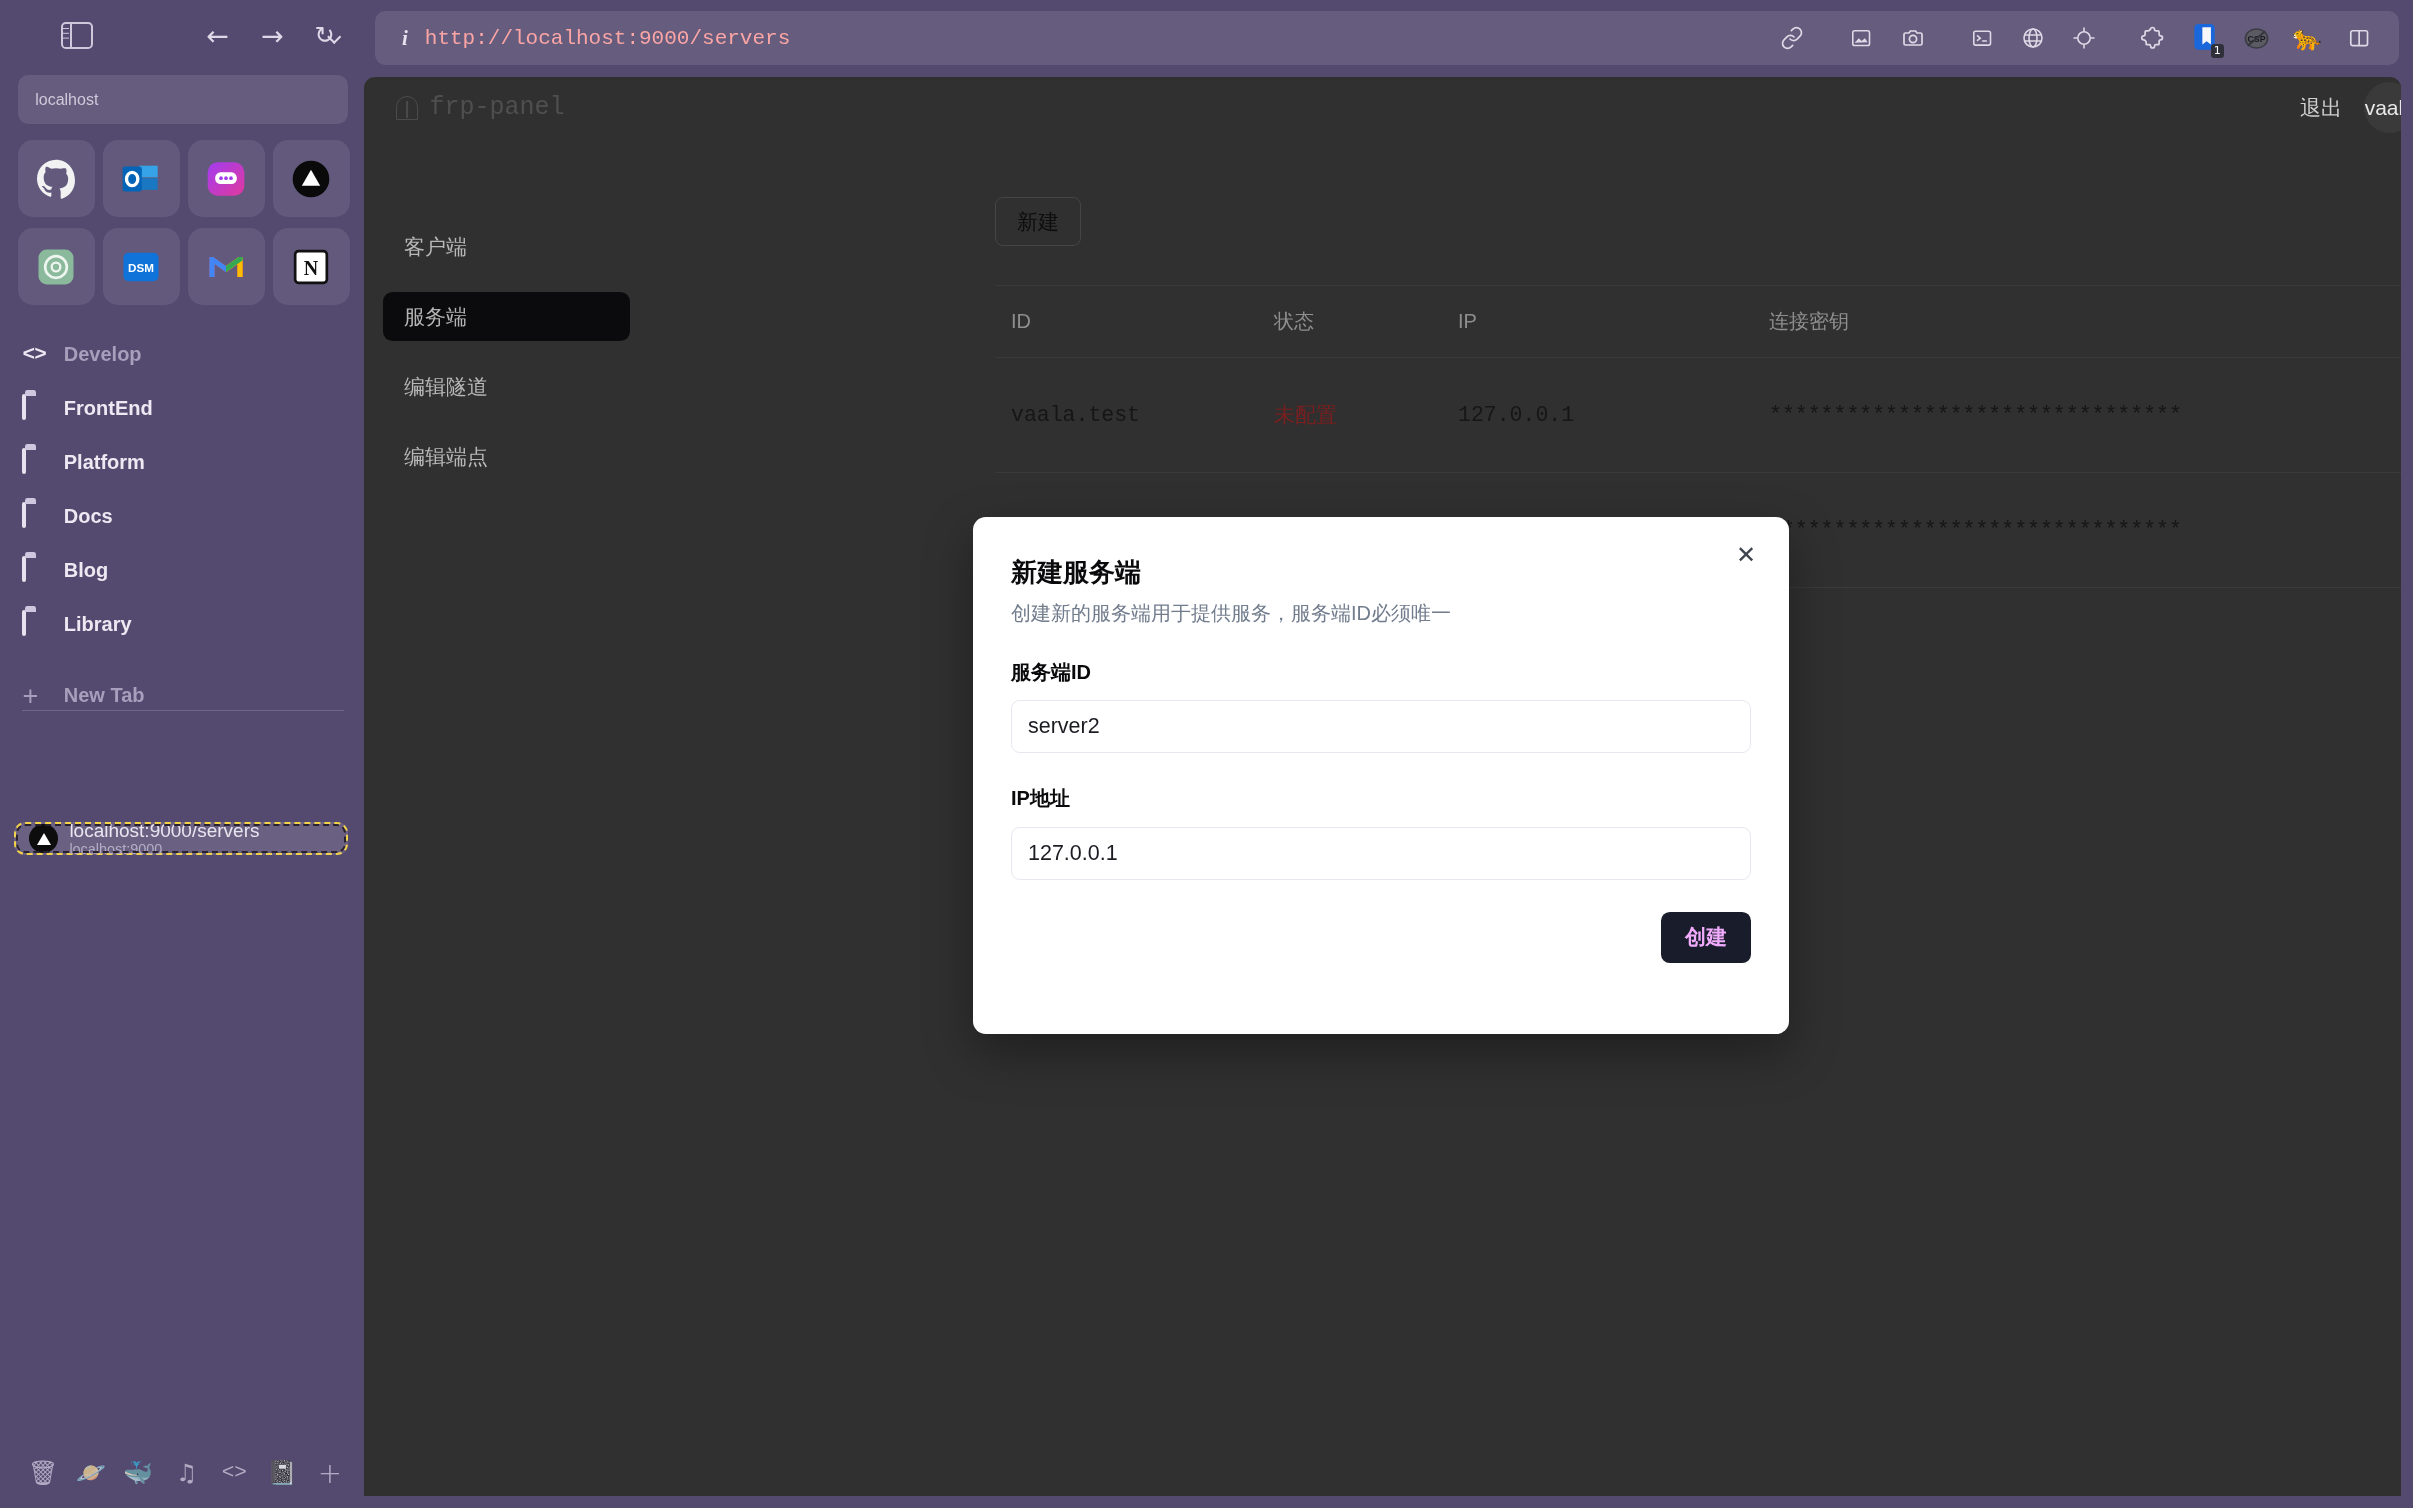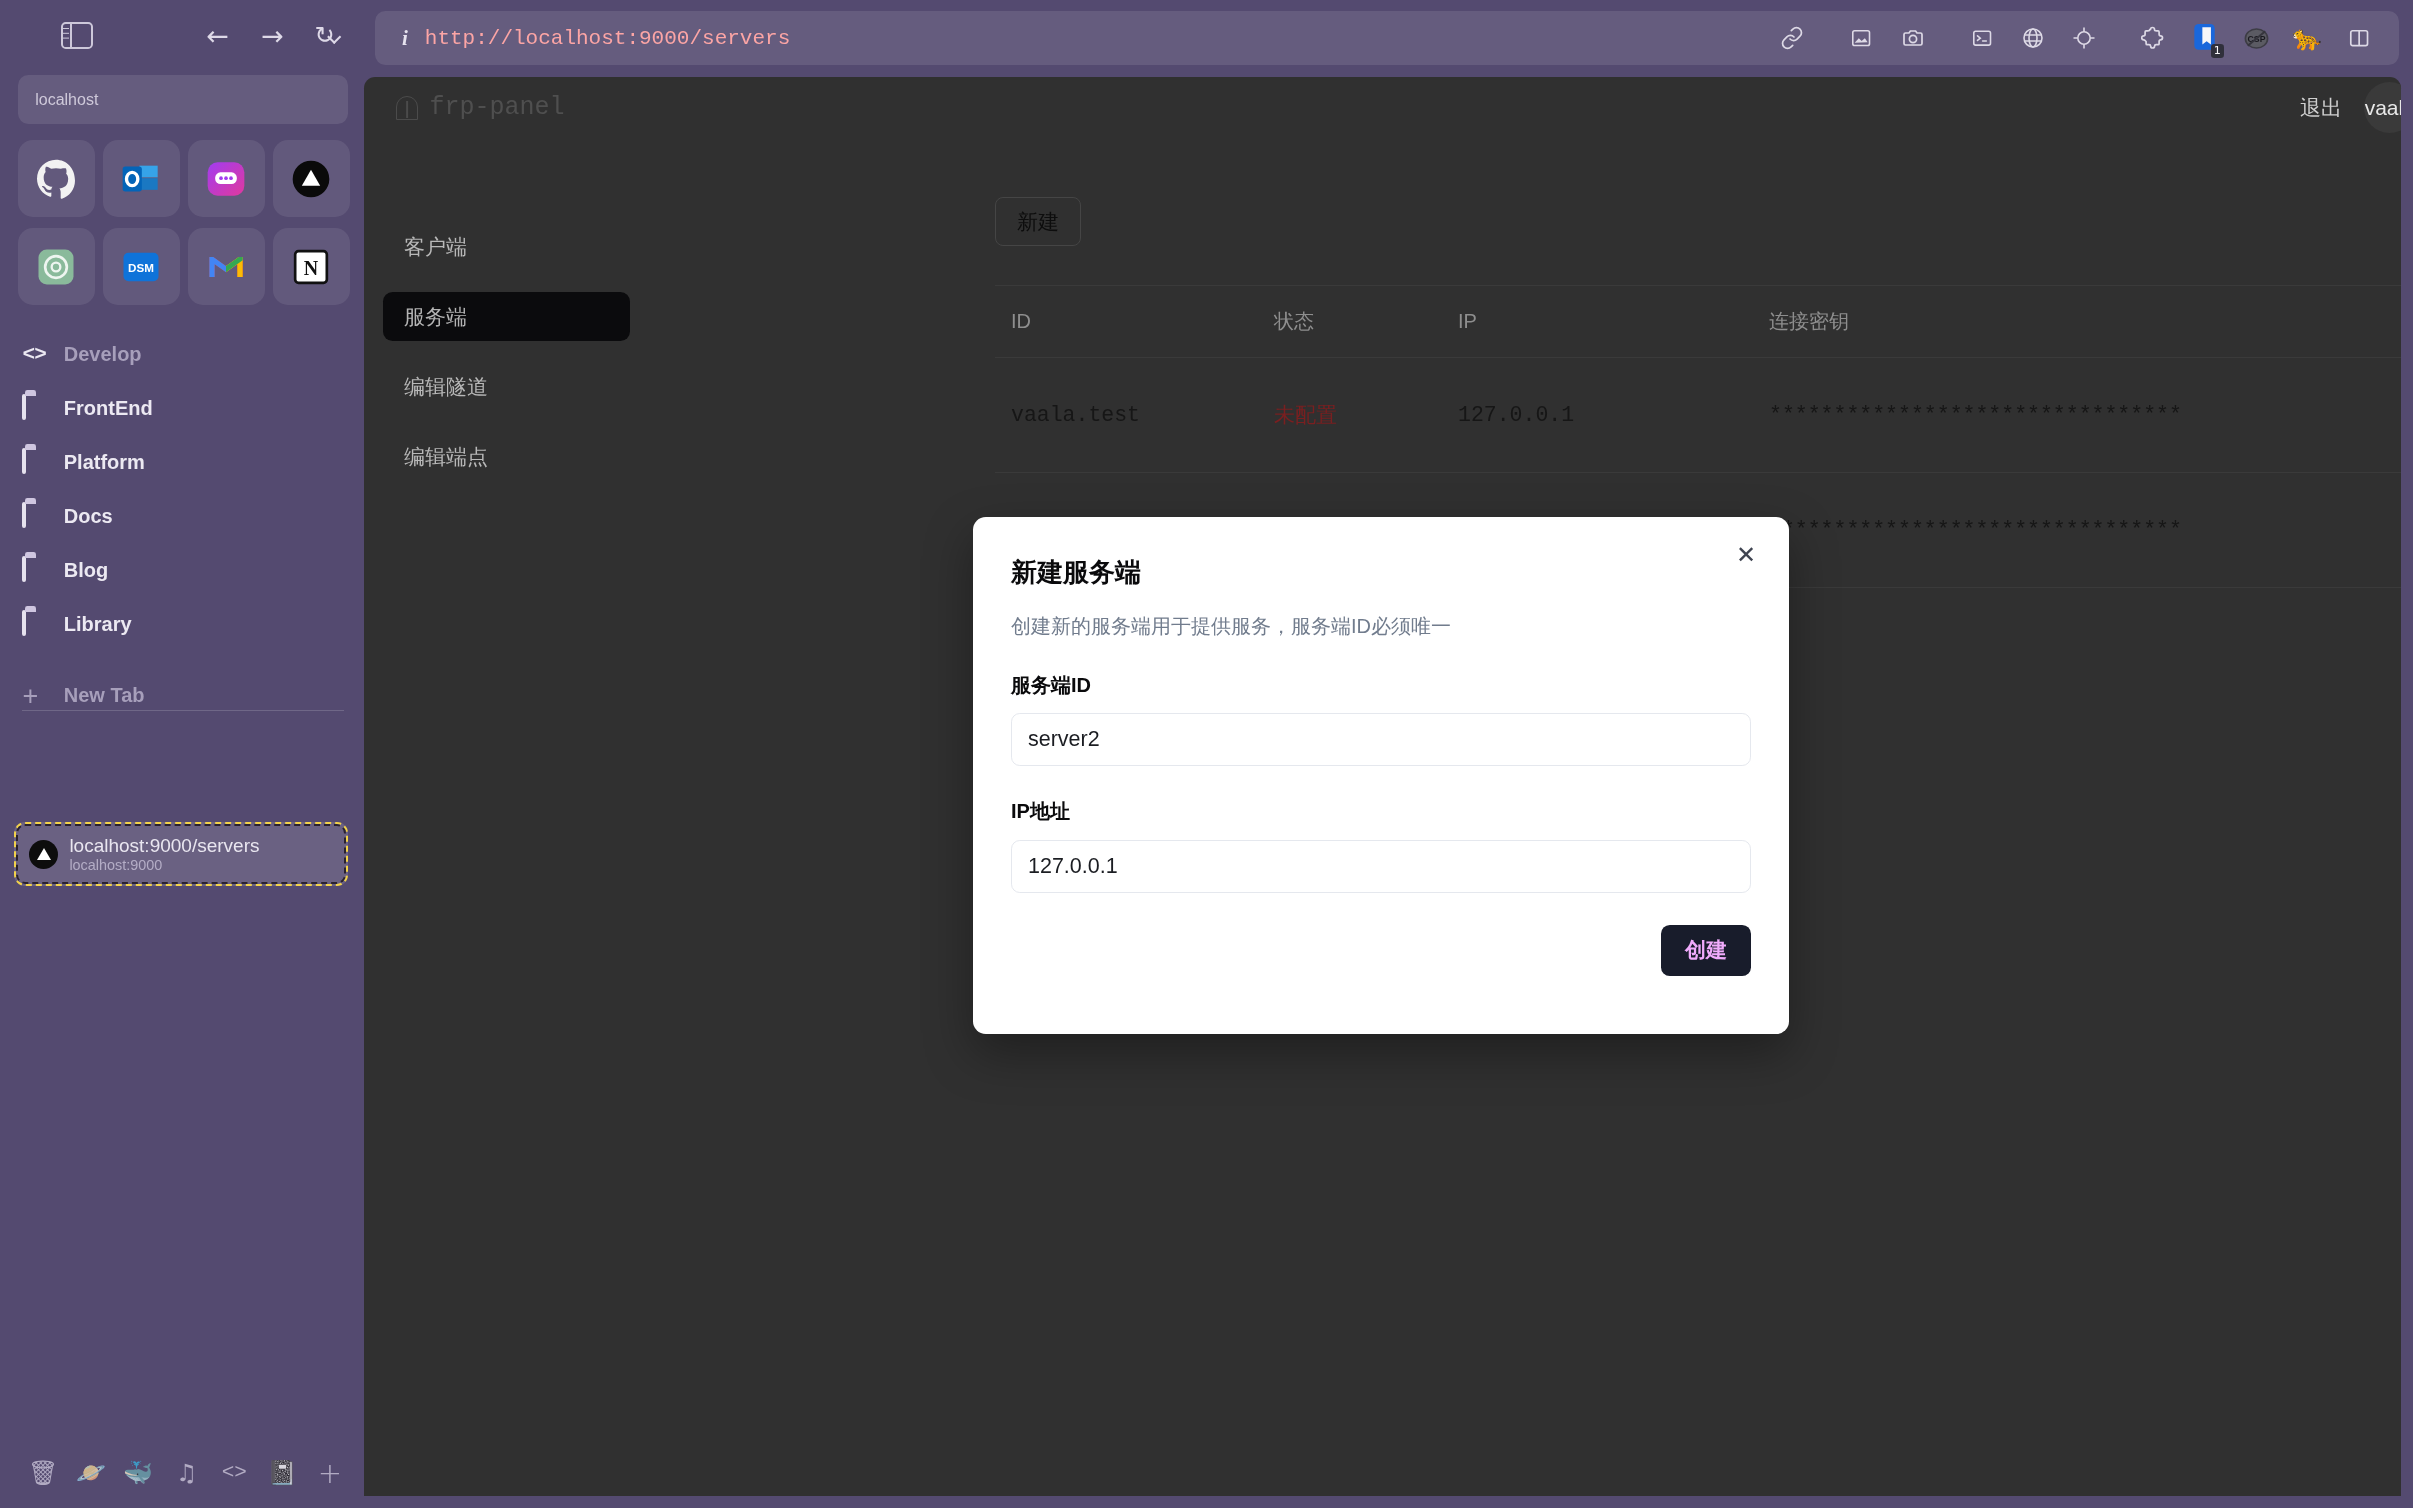--- a/index.html
+++ b/index.html
@@ -109,21 +109,21 @@
               font-family: "Liberation Mono", monospace; letter-spacing: -0.8px; }
   .ico-plus { color: #a79fbb; font-size: 27px; line-height: 24px; font-weight: 300; }
 
   #sb-divider {
     position: absolute; left: 22.3px; top: 710px; width: 322px; height: 0.8px;
     background: rgba(255,255,255,.16);
   }
 
   #tab-active {
     position: absolute; left: 14.4px; top: 822px;
-    width: 334px; height: 64px;
+    width: 334px; height: 33px;
     background: rgba(255,255,255,.13);
     border-radius: 11.2px;
     border: 2.4px dashed #f2d24b;
     outline: 2.4px dashed #2a2230; outline-offset: -4.8px;
     display: flex; align-items: center; padding-left: 12.8px; gap: 11.2px;
     cursor: pointer;
   }
   #tab-favicon {
     width: 29px; height: 29px; border-radius: 50%;
     background: #0d0d0d; flex: 0 0 29px;
@@ -283,21 +283,21 @@
     padding: 38px 38px 32px 38px;
   }
   #modal-close {
     position: absolute; right: 27px; top: 22.3px;
     width: 32px; height: 32px;
     display: flex; align-items: center; justify-content: center;
     color: #3f4451; font-size: 24px; cursor: pointer;
     font-family: "DejaVu Sans", sans-serif;
   }
   #modal-title { color: #0a0a0c; font-size: 26px; font-weight: 700; }
-  #modal-desc  { color: #717c8d; font-size: 20px; margin-top: 23px; }
+  #modal-desc  { color: #717c8d; font-size: 20px; margin-top: 10px; }
   .field-label { color: #0a0a0c; font-size: 20px; font-weight: 700; margin-top: 32px; }
   .field-input {
     margin-top: 14.4px; width: 100%; height: 53px;
     border: 1.2px solid #e5e8ee; border-radius: 8.8px;
     background: #fff; color: #1b1d22; font-size: 21.5px;
     padding: 0 16px;
     font-family: "Liberation Sans", sans-serif;
   }
   .field-input::placeholder { color: #9aa2b1; }
   #modal-actions { margin-top: 32px; display: flex; justify-content: flex-end; }

